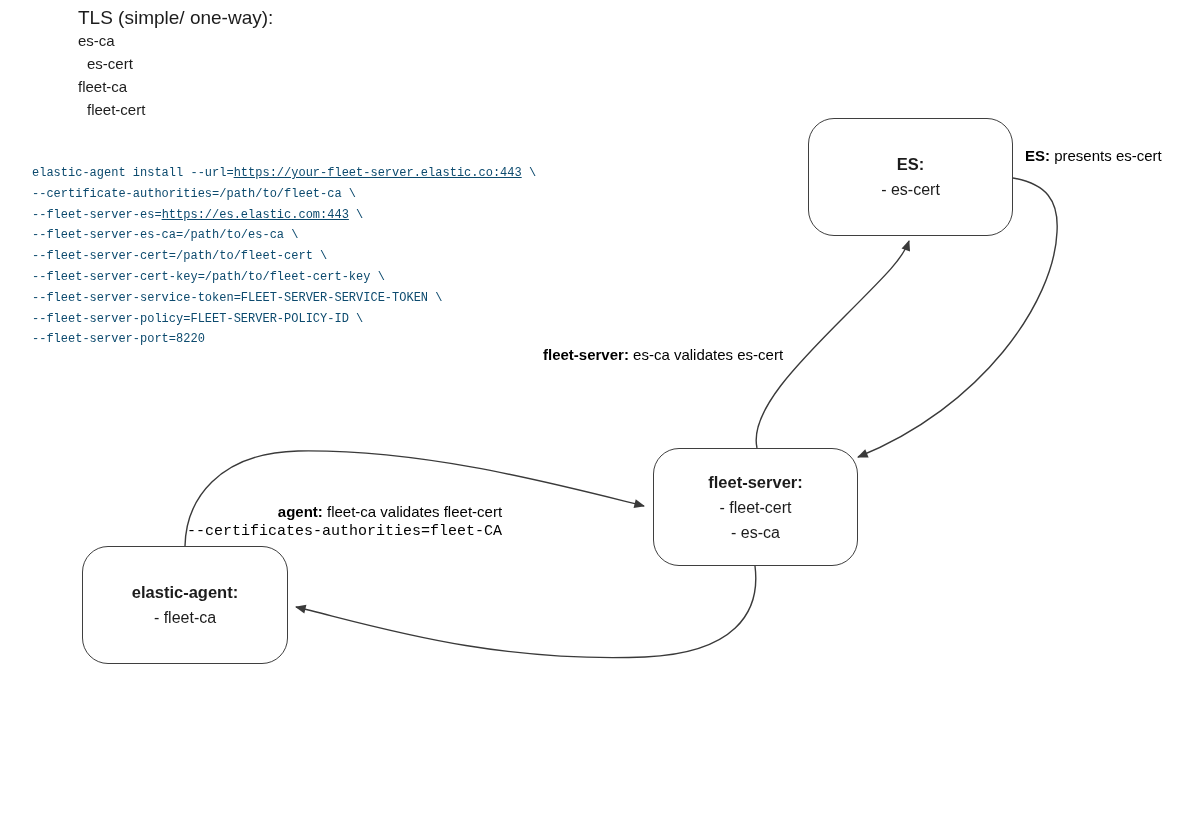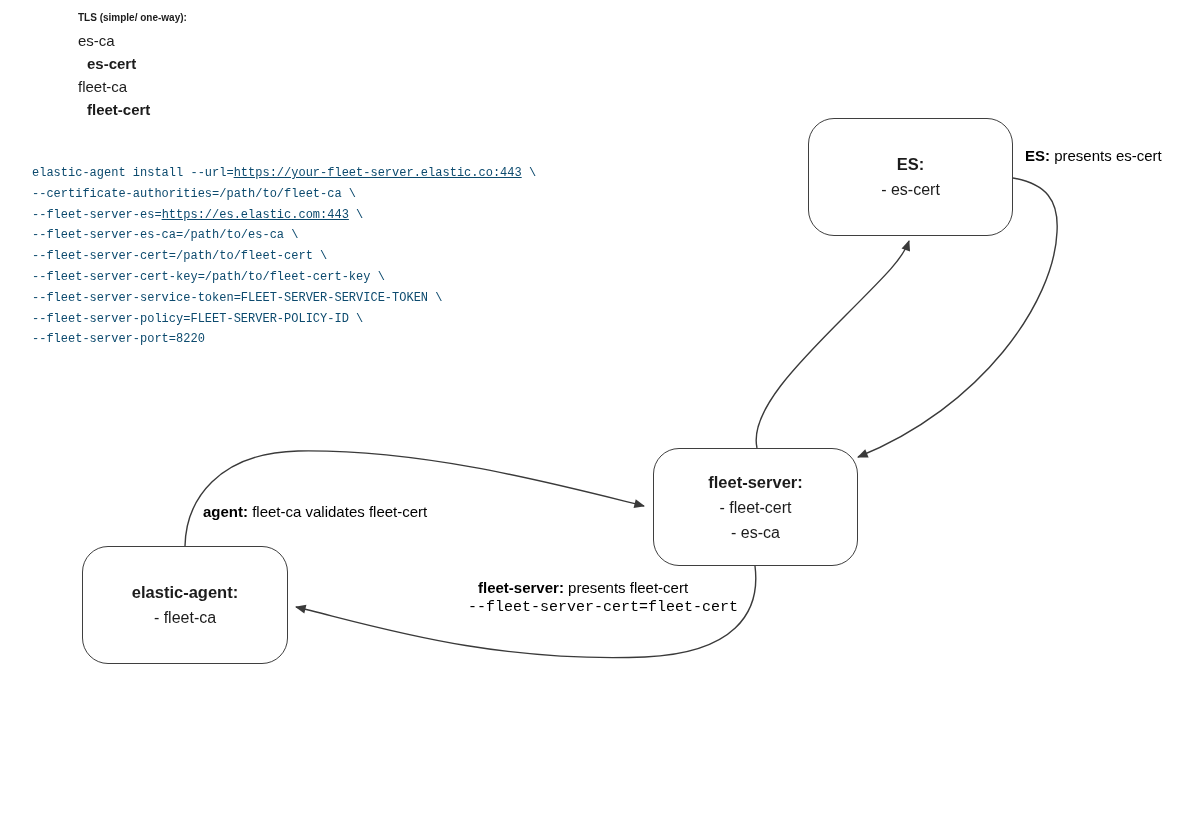--- a/index.html
+++ b/index.html
@@ -11,22 +11,22 @@
     width: 1189px;
     height: 840px;
     background: #ffffff;
     overflow: hidden;
   }
 
   .arrows-svg { position: absolute; left: 0; top: 0; width: 1189px; height: 840px; }
 
   
   .legend { position: absolute; left: 78px; top: 6px; font-size: 15px; line-height: 23px; }
-  .legend .heading { font-weight: bold; font-size: 10px; text-align: right; }
-  .legend .indent { padding-left: 9px; font-weight: bold; }
+  .legend .heading { font-weight: normal; font-size: 19px; text-align: right; }
+  .legend .indent { padding-left: 9px; }
 
   
   .command {
     position: absolute; left: 32px; top: 163px;
     font-family: "Liberation Mono", "DejaVu Sans Mono", monospace;
     font-size: 12px; line-height: 20.8px;
     color: #0c4a6e;
     white-space: pre;
   }
   .command .u { text-decoration: underline; }
@@ -107,24 +107,22 @@
   <div class="node node-elastic-agent">
     <div class="node-title">elastic-agent:</div>
     <div>- fleet-ca</div>
   </div>
 
   <div class="edge-label label-es-presents">
     <div class="text-line"><b>ES:</b><span> presents es-cert</span></div>
   </div>
 
   <div class="edge-label label-fleet-validates">
+    <div class="text-line"><b>fleet-server:</b><span> es-ca validates es-cert</span></div>
   </div>
 
   <div class="edge-label label-agent-validates">
     <div class="text-line"><b>agent:</b><span> fleet-ca validates fleet-cert</span></div>
+    <div class="code-line">--certificates-authorities=fleet-CA</div>
   </div>
 
-  <div class="edge-label label-fleet-presents">
-    <div class="text-line"><b>fleet-server:</b><span> presents fleet-cert</span></div>
-    <div class="code-line">--fleet-server-cert=fleet-cert</div>
-  </div>
 
 </div>
 
 </body></html>

